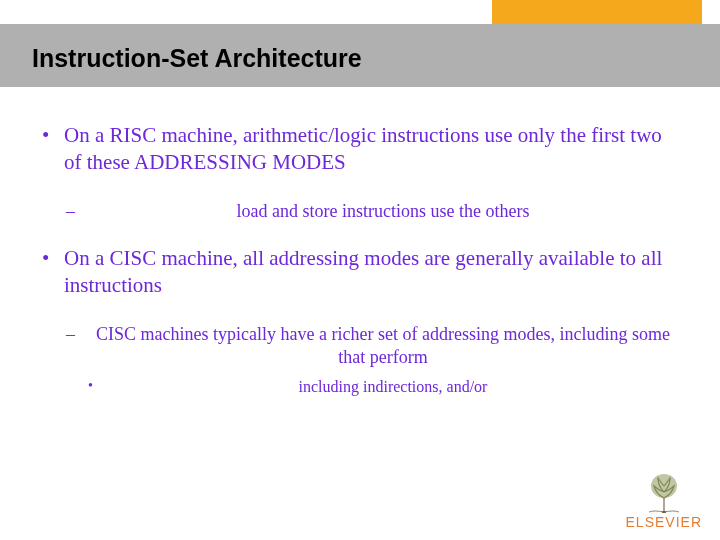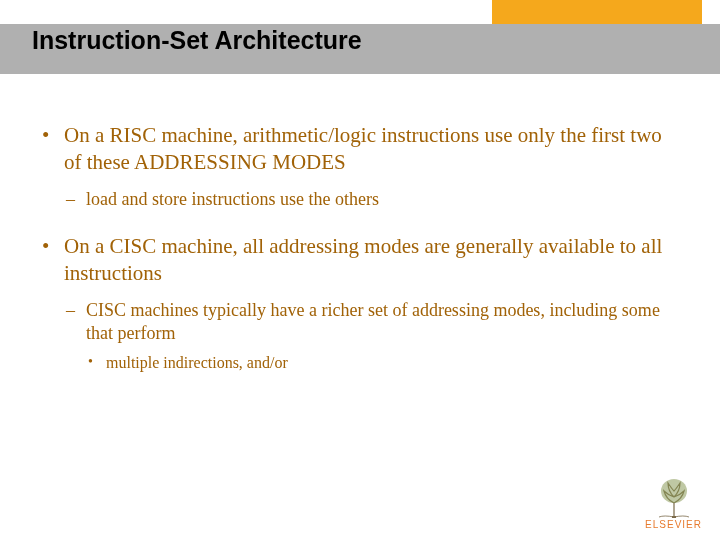--- a/index.html
+++ b/index.html
@@ -21,64 +21,65 @@
     right: 18px;
     width: 210px;
     height: 24px;
     background: #f5a81c;
   }
   .title-band {
     position: absolute;
     top: 24px;
     left: 0;
     right: 0;
-    height: 50px;
+    height: 63px;
     background: #b0b0b0;
     padding-left: 32px;
-    padding-top: 2px;
+    padding-top: 20px;
   }
   .title {
     font-family: Arial, Helvetica, sans-serif;
     font-weight: 900;
     font-size: 25px;
     color: #000;
     letter-spacing: 0;
   }
   .subtitle {
     font-family: Arial, Helvetica, sans-serif;
     font-weight: 700;
     font-size: 18px;
     color: #000;
     margin-top: 1px;
   }
   .content {
     padding: 40px 40px 0 40px;
     font-size: 21px;
-    color: #a16207;
+    color: #6d28d9;
     line-height: 1.28;
   }
   ul.level1 {
     list-style: none;
   }
   ul.level1 > li {
     position: relative;
     padding-left: 24px;
     margin-bottom: 22px;
   }
   ul.level1 > li::before {
     content: "•";
     position: absolute;
     left: 2px;
     top: 0;
     font-size: 21px;
   }
   ul.level2 {
     list-style: none;
-    margin-top: 12px;
+    margin-top: 24px;
     font-size: 18px;
+    text-align: center;
   }
   ul.level2 > li {
     position: relative;
     padding-left: 22px;
     margin-bottom: 10px;
   }
   ul.level2 > li::before {
     content: "–";
     position: absolute;
     left: 2px;
@@ -103,21 +104,21 @@
   }
   .logo {
     position: absolute;
     bottom: 10px;
     right: 18px;
     text-align: center;
   }
   .logo svg { display: block; margin: 0 auto; }
   .logo-text {
     font-family: Arial, Helvetica, sans-serif;
-    font-size: 10px;
+    font-size: 14px;
     letter-spacing: 1px;
     color: #e77b2f;
     margin-top: 0;
   }
 </style>
 </head>
 <body>
 
 <div class="header">
   <div class="orange-block"></div>
@@ -136,21 +137,21 @@
         </li>
       </ul>
     </li>
     <li>
       <span>On a CISC machine, all addressing modes are generally available to all instructions</span>
       <ul class="level2">
         <li>
           <span>CISC machines typically have a richer set of addressing modes, including some that perform</span>
           <ul class="level3">
             <li>
-              <span>multiple indirections, and/or</span>
+              <span>including indirections, and/or</span>
             </li>
           </ul>
         </li>
       </ul>
     </li>
   </ul>
 </div>
 
 <div class="logo">
   <svg width="40" height="42" viewBox="0 0 40 42">

